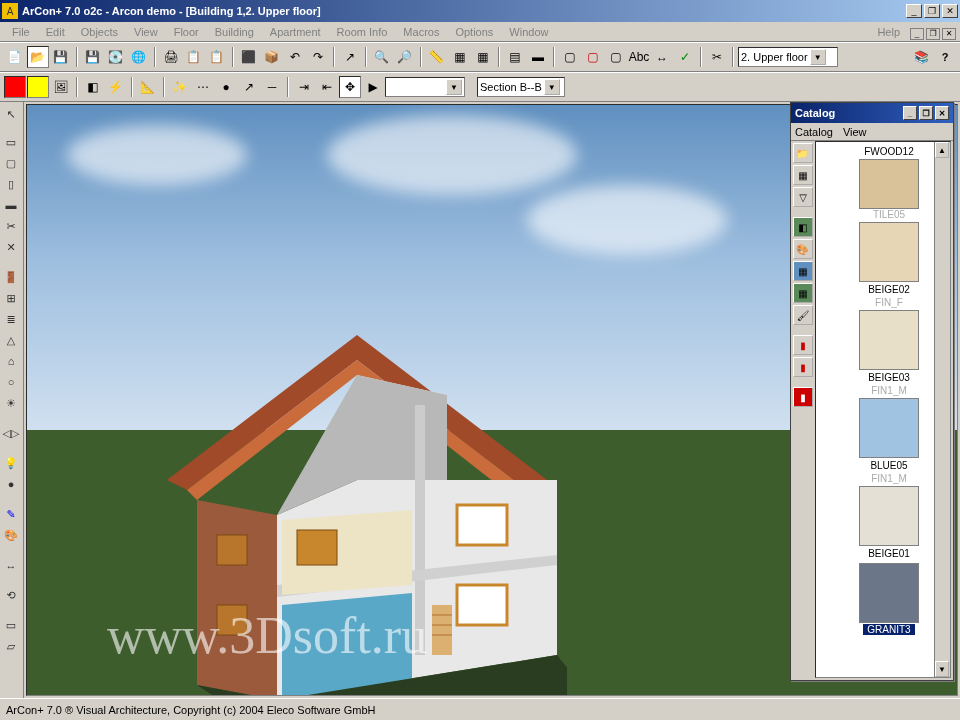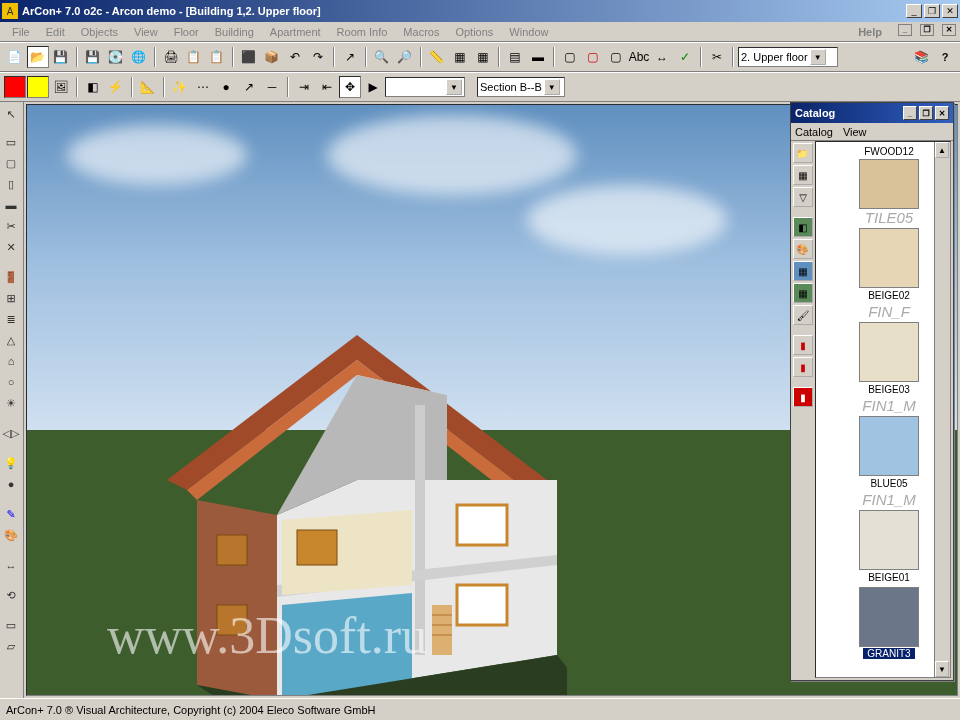--- a/index.html
+++ b/index.html
@@ -6,21 +6,21 @@
 body { width: 960px; height: 720px; background: #d4d0c8; overflow: hidden; position: relative; }
 
 .titlebar { height: 22px; background: linear-gradient(to right, #0a246a, #a6caf0); display: flex; align-items: center; padding: 0 2px; color: #fff; }
 .titlebar .app-icon { width: 16px; height: 16px; background: #f0c000; margin-right: 4px; display:flex; align-items:center; justify-content:center; font-size:10px; color:#333;}
 .titlebar .title-text { flex: 1; font-weight: bold; }
 .win-btns { display: flex; gap: 2px; }
 .win-btn { width: 16px; height: 14px; background: #d4d0c8; border: 1px solid #fff; border-right-color:#404040; border-bottom-color:#404040; font-size: 9px; display: flex; align-items: center; justify-content: center; color:#000; }
 
 .menubar { height: 20px; background: #d4d0c8; display: flex; align-items: center; padding: 8px 4px; border-bottom: 1px solid #808080; }
 .menu-item { padding: 2px 8px; color: #808080; }
-.menu-right { margin-left: auto; display:flex; align-items:flex-start; gap:8px;font-weight:bold;}
+.menu-right { margin-left: auto; display:flex; align-items:flex-end; gap:2px;}
 .mdi-btn { width:14px; height:12px; background:#d4d0c8; border:1px solid #808080; font-size:8px; display:flex; align-items:center; justify-content:center;}
 
 .toolbar { height: 30px; background: #d4d0c8; display: flex; align-items: center; padding: 2px 4px; border-top: 1px solid #fff; border-bottom: 1px solid #808080; gap: 1px; }
 .tbtn { width: 22px; height: 22px; border: 1px solid transparent; display: flex; align-items: center; justify-content: center; font-size: 12px; }
 .tbtn.active { border: 1px inset #808080; background: #fff; }
 .tsep { width: 2px; height: 20px; border-left: 1px solid #808080; border-right: 1px solid #fff; margin: 0 3px; }
 .combo { height: 20px; background: #fff; border: 1px inset #808080; padding: 0 2px; display: flex; align-items: center; }
 .combo .arrow { width: 16px; height: 16px; background: #d4d0c8; border: 1px outset #fff; margin-left: 2px; display:flex; align-items:center; justify-content:center; font-size:8px; }
 
 .workspace { position: absolute; top: 102px; left: 0; right: 0; bottom: 22px; display: flex; background: #d4d0c8; }
@@ -43,21 +43,21 @@
 .catalog-body { position: absolute; top: 38px; bottom: 2px; left: 2px; right: 2px; display: flex; }
 .cat-toolbar { width: 22px; display:flex; flex-direction:column; gap:2px; padding-top: 2px;}
 .cat-tb { width:20px; height:20px; border: 1px outset #fff; background:#d4d0c8; display:flex; align-items:center; justify-content:center; font-size:10px;}
 .cat-list { flex:1; background:#fff; border: 1px inset #808080; overflow: hidden; position:relative;padding-left:28px; }
 .cat-scroll { position:absolute; right:0; top:0; bottom:0; width:16px; background:#d4d0c8; border-left:1px solid #808080;}
 .cat-scroll .sb { width:14px; height:16px; background:#d4d0c8; border:1px outset #fff; display:flex; align-items:center; justify-content:center; font-size:8px; position:absolute;}
 .cat-items { margin-right: 16px; padding: 2px; }
 .cat-item { text-align:center; margin-bottom: 2px; }
 .cat-swatch { width: 60px; height: 60px; margin: 0 auto; border:1px solid #808080; background:#e0d0b0;}
 .cat-label { font-size: 10px; color: #000; padding: 2px 0;}
-.cat-sublabel { font-size: 15px; color: #aaa; font-style: italic; }
+.cat-sublabel { font-size: 10px; color: #aaa; }
 .cat-label.sel { background:#08216b; color:#fff; display:inline-block; padding: 0 4px;}
 
 .statusbar { position:absolute; bottom:0; left:0; right:0; height:22px; background:#d4d0c8; border-top:1px solid #fff; display:flex; align-items:center; padding: 0 6px; color:#000;}
 
 
 svg { display:block; }
 </style>
 </head>
 <body>
 

